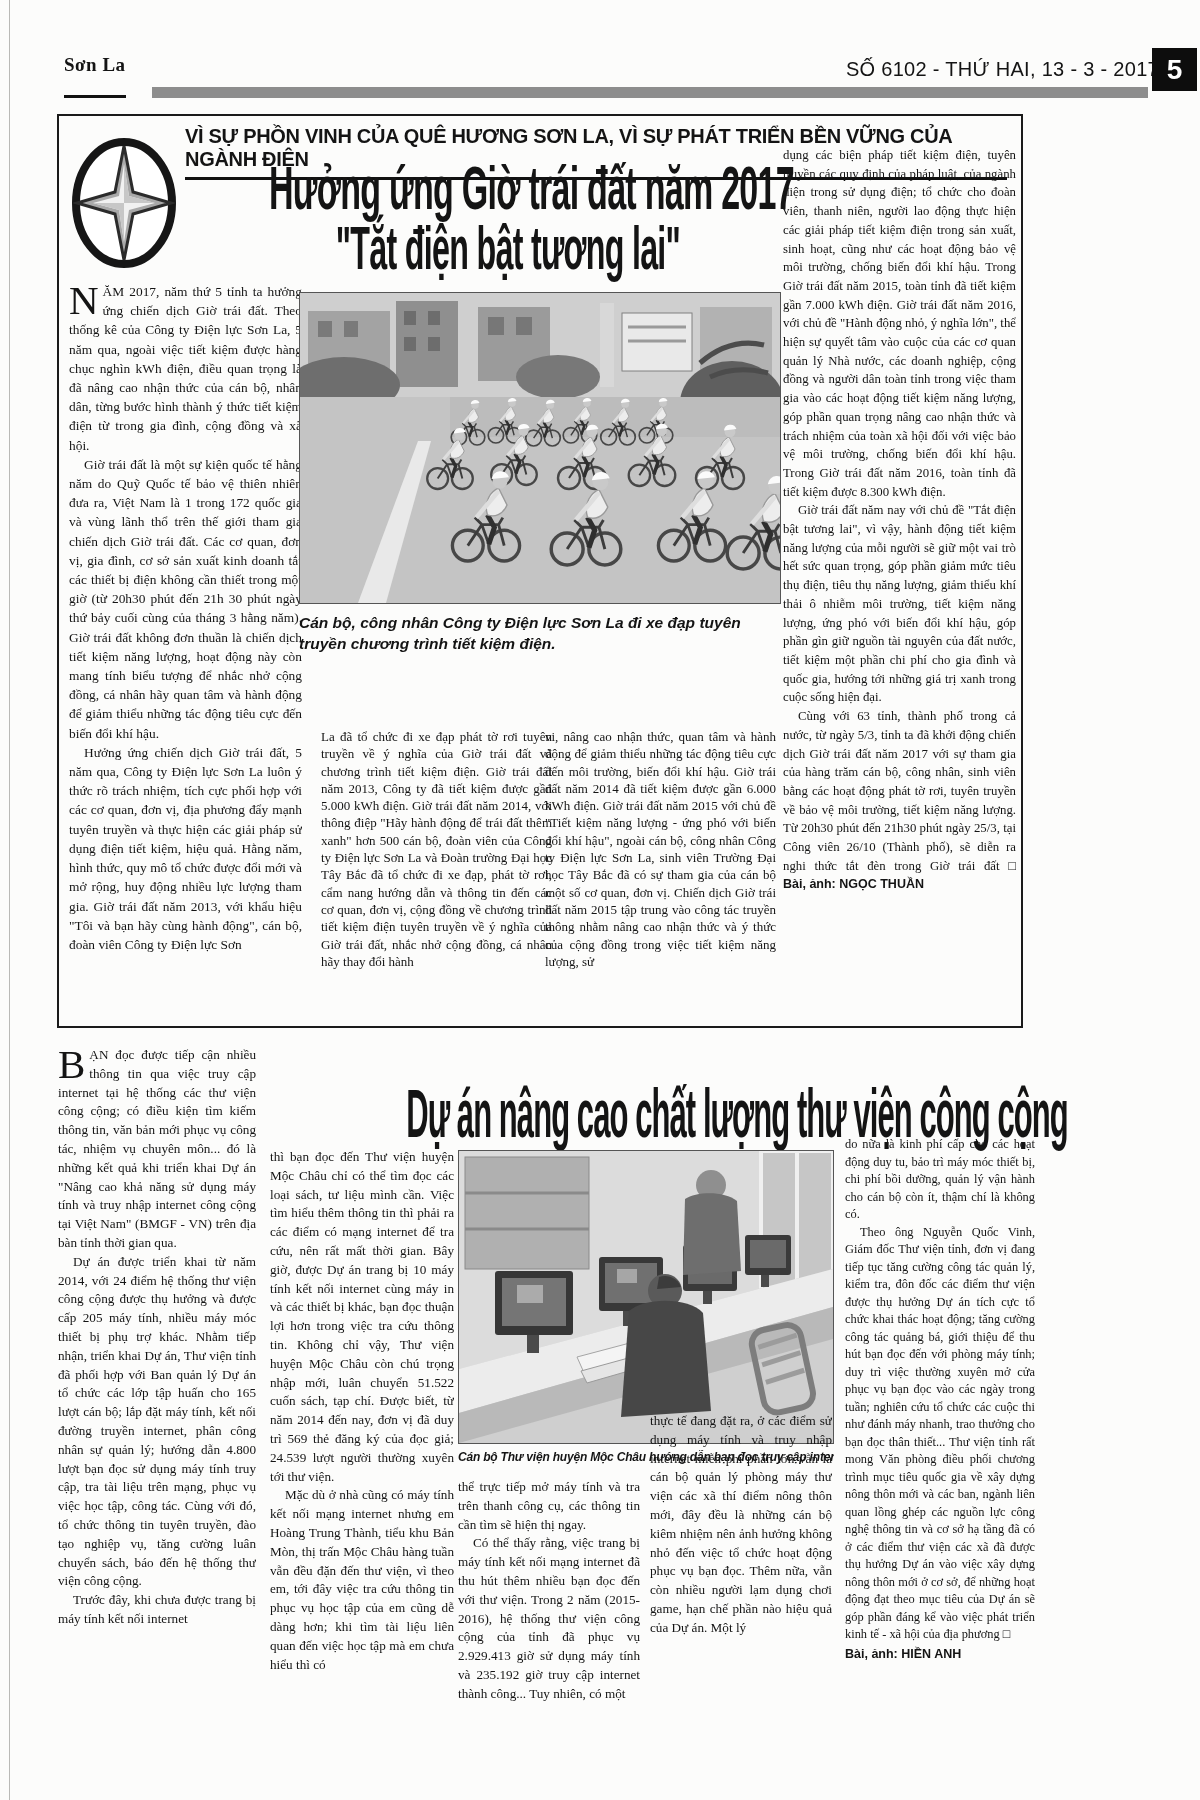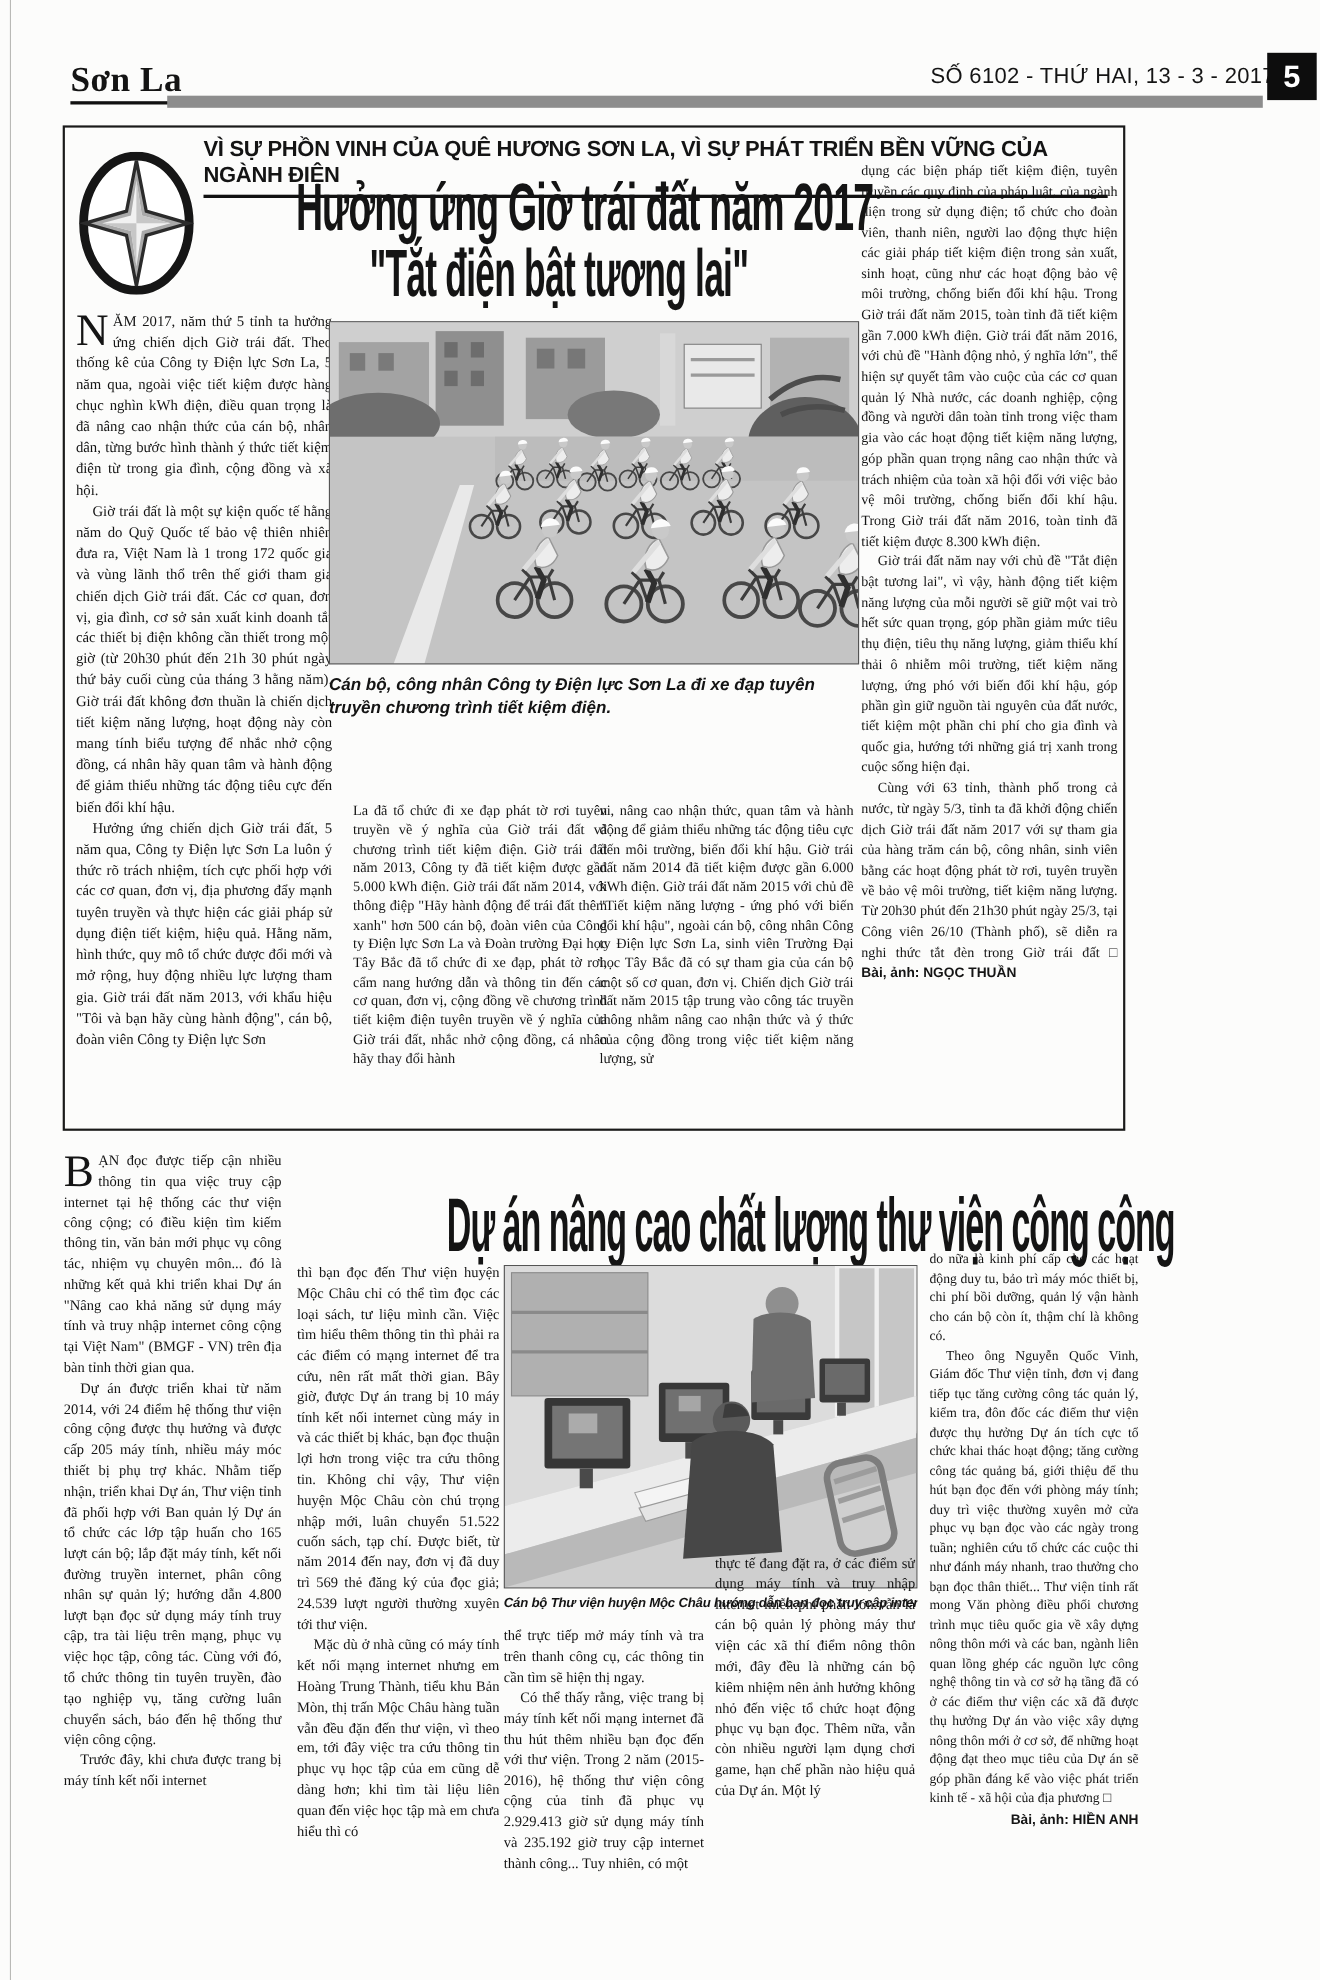--- a/index.html
+++ b/index.html
@@ -1,21 +1,21 @@
 <!DOCTYPE html>
 <html lang="vi"><head>
 <meta charset="utf-8">
 <style>
   html,body{margin:0;padding:0;background:#e8e8e6;}
   .page{position:relative;width:1200px;height:1800px;background:#fcfcfb;color:#141414;
         font-family:"Liberation Serif",serif;overflow:hidden;margin:0 auto;}
   .abs{position:absolute;}
   
   .section-name{left:64px;top:54px;font-family:"Liberation Serif",serif;font-weight:700;
-    font-size:32px;border-bottom:3px solid #111;padding-bottom:1px;letter-spacing:.5px;}
+    font-size:19px;border-bottom:3px solid #111;padding-bottom:19px;letter-spacing:.5px;}
   .gray-bar{left:152px;top:87px;width:996px;height:11px;background:#8d8d8d;}
   .issue-line{left:659px;top:58px;width:500px;text-align:right;font-family:"Liberation Sans",sans-serif;
     font-size:20px;letter-spacing:.3px;}
   .page-num{left:1152px;top:48px;width:45px;height:43px;background:#0d0d0d;color:#fff;
     font-family:"Liberation Sans",sans-serif;font-weight:700;font-size:28px;text-align:center;line-height:43px;}
   .scan-line{left:9px;top:0;width:1px;height:1800px;background:#b9b9b6;}
   
   .a1-box{left:57px;top:114px;width:962px;height:910px;border:2px solid #1a1a1a;}
   .a1-logo{left:12px;top:22px;width:106px;height:130px;}
   .a1-kicker{left:126px;top:9px;width:822px;font-family:"Liberation Sans",sans-serif;
@@ -41,21 +41,21 @@
   .a2-title-wrap{left:258px;top:1070px;width:780px;height:92px;text-align:right;}
   .a2-t{font-family:"Liberation Sans",sans-serif;font-weight:900;font-size:50px;letter-spacing:-1.5px;
     white-space:nowrap;line-height:88px;transform:scale(.62,1.38);transform-origin:50% 50%;}
   .a2-colB{left:270px;top:1148px;width:184px;height:566px;font-size:13.2px;line-height:18.8px;overflow:hidden;}
   .a2-photo{left:458px;top:1150px;width:374px;height:292px;border:1px solid #555;background:#d9d9d9;}
   .a2-cap{left:458px;top:1450px;width:376px;font-family:"Liberation Sans",sans-serif;font-weight:700;
     font-style:italic;font-size:12px;letter-spacing:-.2px;white-space:nowrap;overflow:hidden;}
   .a2-colC{left:458px;top:1478px;width:182px;height:270px;font-size:13.2px;line-height:18.8px;overflow:hidden;}
   .a2-colD{left:650px;top:1412px;width:182px;height:270px;font-size:13.2px;line-height:18.8px;overflow:hidden;}
   .a2-colE{left:845px;top:1136px;width:190px;height:650px;font-size:12.4px;line-height:17.5px;overflow:hidden;}
-  .a2-byline{text-align:right;font-family:"Liberation Sans",sans-serif;font-weight:700;font-size:12.5px;
+  .a2-byline{text-align:left;font-family:"Liberation Sans",sans-serif;font-weight:700;font-size:12.5px;
     margin-top:2px;}
   svg{display:block;}
 </style>
 </head>
 <body>
 
 <div class="page">
   <div class="abs scan-line"></div>
 
   <div>

